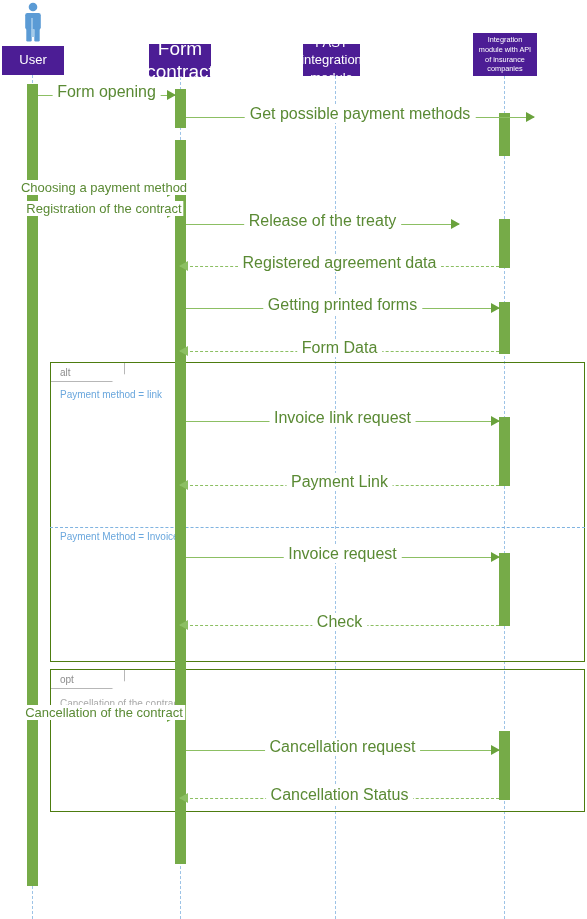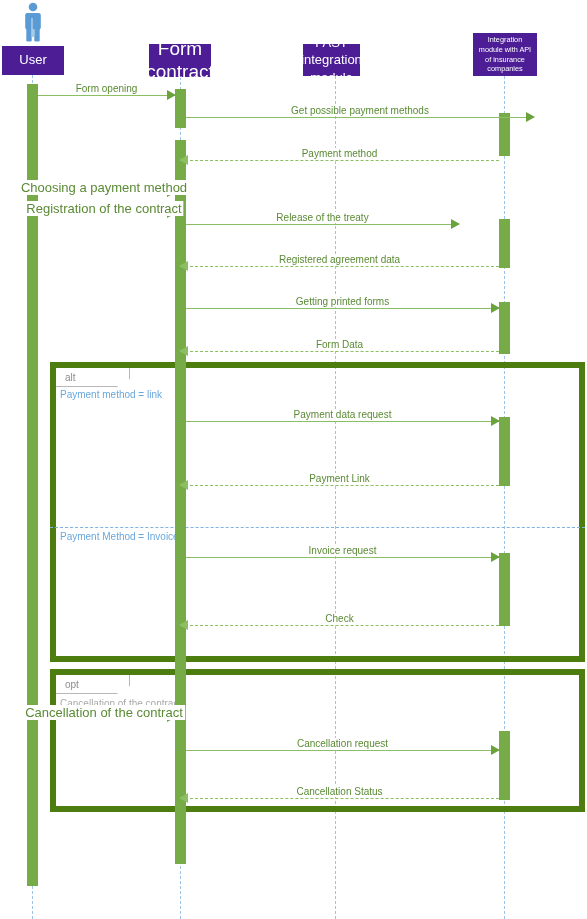--- a/index.html
+++ b/index.html
@@ -83,29 +83,29 @@
     border-right:9px solid #8cbf63;
   }
   .msg .label{
     position:absolute;
     top:-6px;
     left:50%;
     transform:translateX(-50%);
     background:#ffffff;
     padding:0 5px;
     color:#5a8a34;
-    font-size:10px;
+    font-size:16px;
     white-space:nowrap;
   }
   .msg.small .label{font-size:13px; padding:0 2px;}
 
   
   .fragment{
     position:absolute;
-    border:6px solid #4d7c0f;
+    border:1px solid #4d7c0f;
     box-sizing:border-box;
     background:transparent;
   }
   .frag-tag{
     position:absolute;
     left:0; top:0;
     width:74px;
     height:19px;
     box-sizing:border-box;
     border-right:1px solid #b7b7b7;
@@ -213,25 +213,20 @@
     <div class="arrow"></div>
     <div class="label">Form opening</div>
   </div>
 
   <div class="msg to-right" style="left:186px; top:111px; width:348px;">
     <div class="line"></div>
     <div class="arrow"></div>
     <div class="label">Get possible payment methods</div>
   </div>
 
-  <div class="msg to-left dashed" style="left:180px; top:154px; width:319px;">
-    <div class="line"></div>
-    <div class="arrow"></div>
-    <div class="label">Payment method</div>
-  </div>
 
   <div class="msg to-right small" style="left:33px; top:186px; width:142px;">
     <div class="line"></div>
     <div class="arrow"></div>
     <div class="label">Choosing a payment method</div>
   </div>
 
   <div class="msg to-right small" style="left:33px; top:207px; width:142px;">
     <div class="line"></div>
     <div class="arrow"></div>
@@ -258,21 +253,21 @@
 
   <div class="msg to-left dashed" style="left:180px; top:345px; width:319px;">
     <div class="line"></div>
     <div class="arrow"></div>
     <div class="label">Form Data</div>
   </div>
 
   <div class="msg to-right" style="left:186px; top:415px; width:313px;">
     <div class="line"></div>
     <div class="arrow"></div>
-    <div class="label">Payment data request</div>
+    <div class="label">Invoice link request</div>
   </div>
 
   <div class="msg to-left dashed" style="left:180px; top:479px; width:319px;">
     <div class="line"></div>
     <div class="arrow"></div>
     <div class="label">Payment Link</div>
   </div>
 
   <div class="msg to-right" style="left:186px; top:551px; width:313px;">
     <div class="line"></div>

